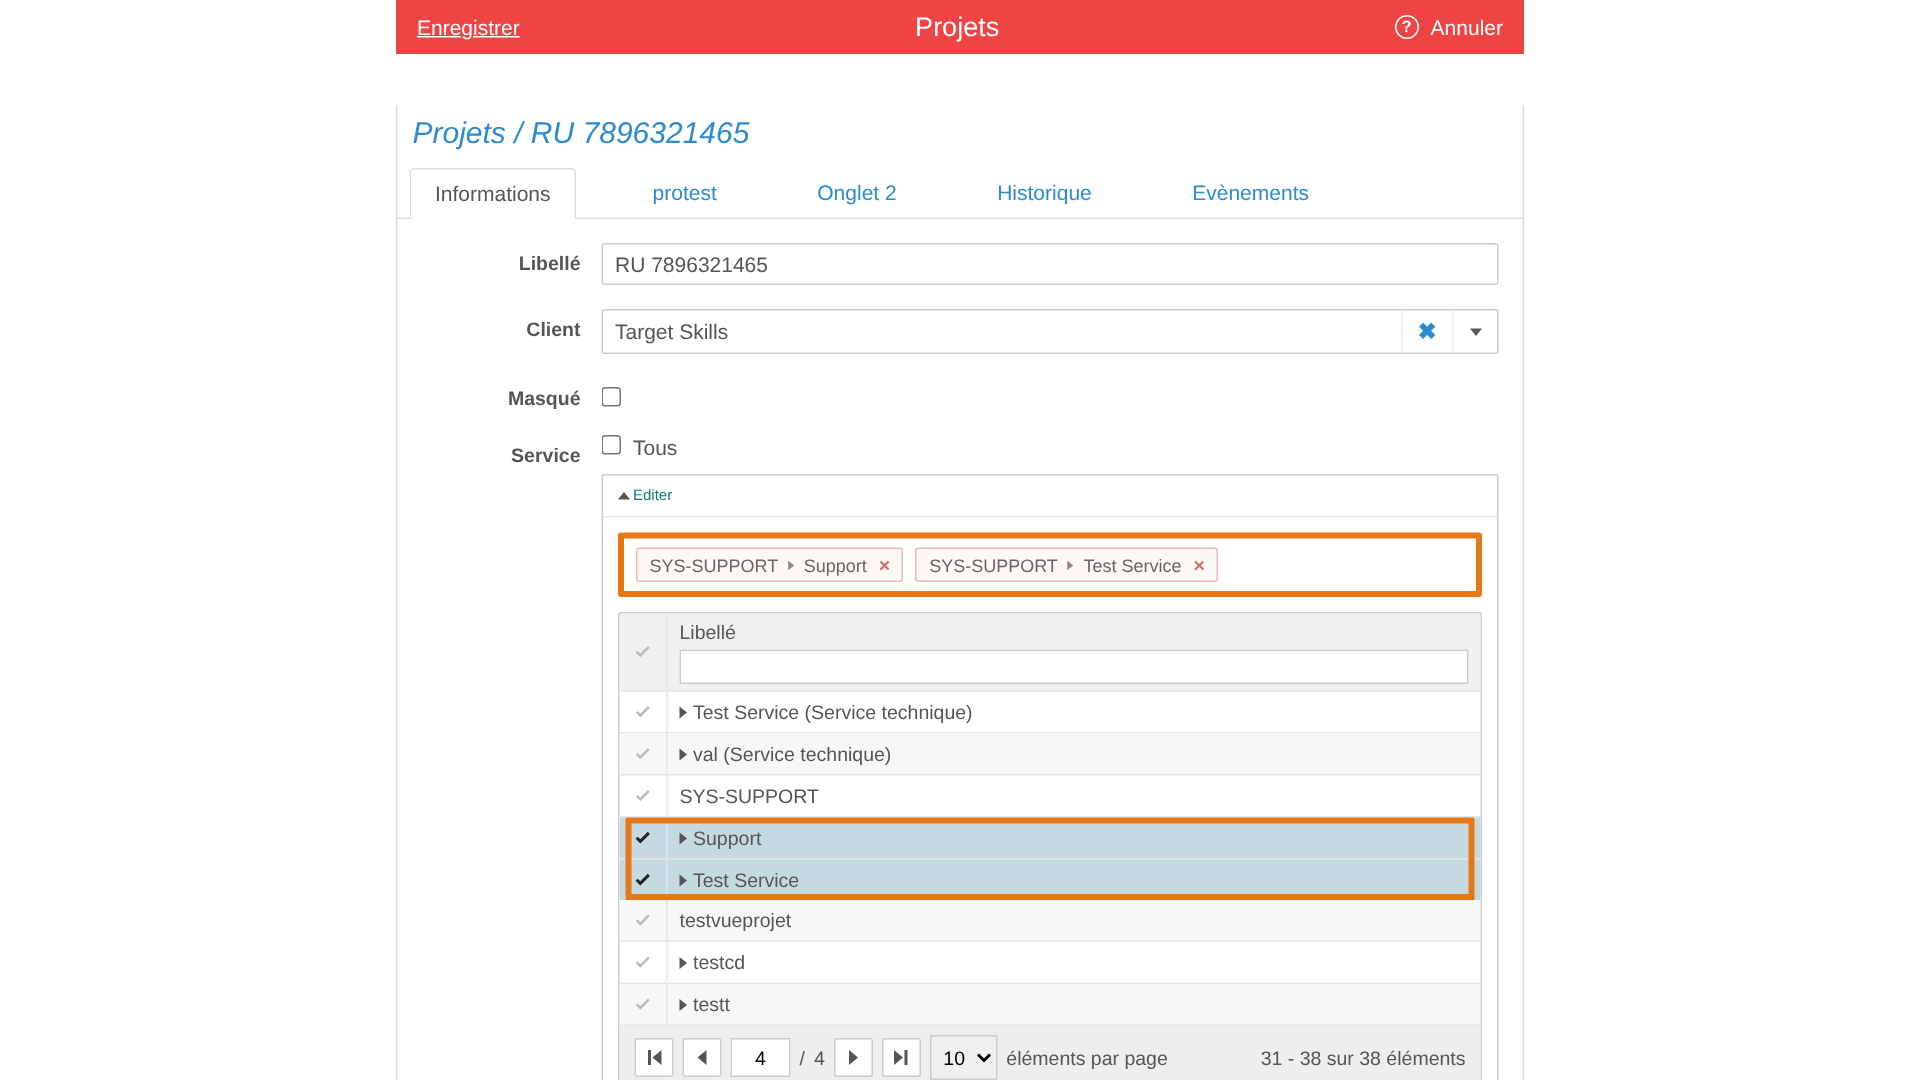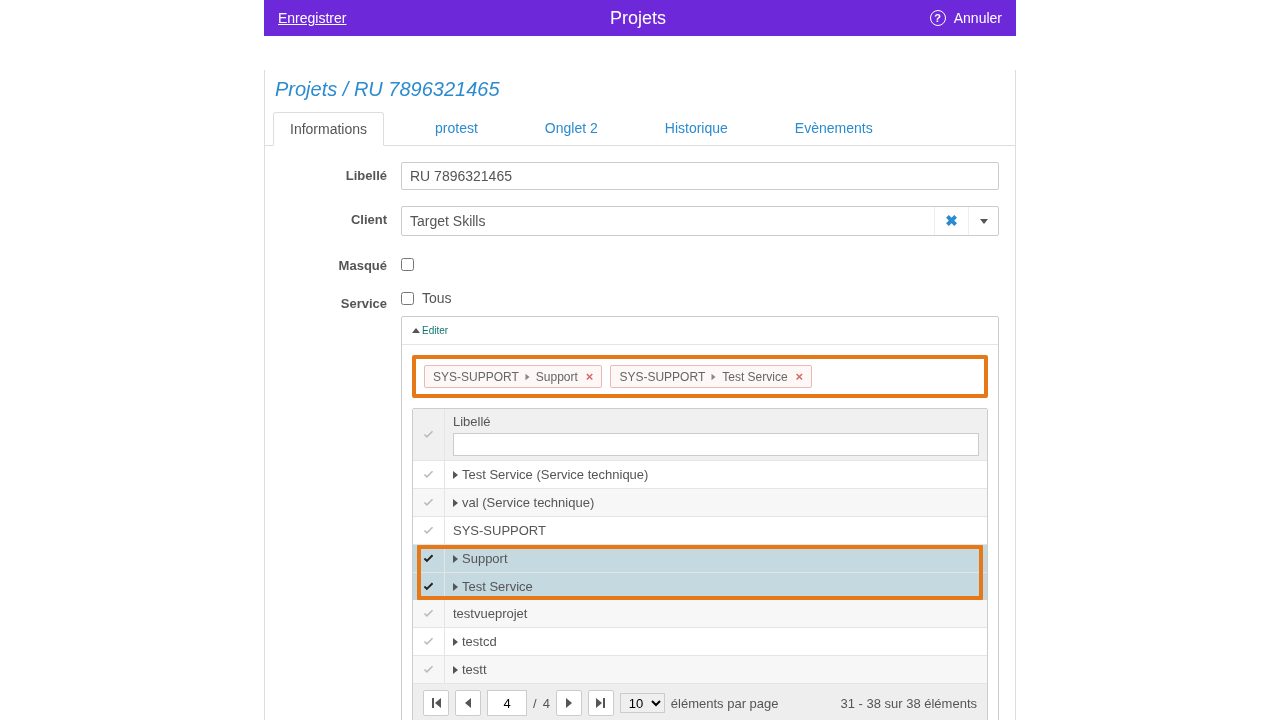--- a/index.html
+++ b/index.html
@@ -1,20 +1,20 @@
 <!DOCTYPE html>
 <html><head>
 <meta charset="utf-8">
 <style>
   * { box-sizing: border-box; margin: 0; padding: 0; }
   body { font-family: 'Helvetica Neue', Helvetica, Arial, sans-serif; font-size: 14px; color: #555; background: #fff; }
   .page { width: 752px; margin: 0 auto 40px; }
 
   
-  .header { display: flex; align-items: center; background: #6d28d9; color: #fff; height: 36px; padding: 0 14px; font-size: 14px; }
+  .header { display: flex; align-items: center; background: #ef4444; color: #fff; height: 36px; padding: 0 14px; font-size: 14px; }
   .header-left { flex: 0 0 auto; }
   .header-left a { color: #fff; text-decoration: underline; cursor: pointer; }
   .header-title { flex: 1; text-align: center; font-size: 18px; font-weight: 400; }
   .header-right { display: flex; align-items: center; gap: 8px; cursor: pointer; }
   .help-icon { display: inline-flex; width: 16px; height: 16px; border: 1.5px solid #fff; border-radius: 50%; align-items: center; justify-content: center; font-size: 11px; font-weight: 700; }
 
   
   .container { border: 1px solid #ddd; border-top: none; padding: 0 0 10px 0; background: #fff; }
   .breadcrumb { padding: 8px 10px 10px 10px; font-size: 20px; color: #2b8bcf; font-style: italic; margin-top: 34px; }
 
@@ -32,21 +32,21 @@
   .checkbox { width: 13px; height: 13px; }
 
   
   .combo { display: flex; border: 1px solid #ccc; border-radius: 2px; height: 30px; align-items: stretch; }
   .combo-text { flex: 1; padding: 4px 8px; display: flex; align-items: center; }
   .combo-clear { width: 34px; display: flex; align-items: center; justify-content: center; border-left: 1px solid #eee; color: #2b8bcf; font-weight: 700; font-size: 15px; cursor: pointer; }
   .combo-caret { width: 30px; display: flex; align-items: center; justify-content: center; border-left: 1px solid #eee; cursor: pointer; }
   .caret-down { width: 0; height: 0; border-left: 4px solid transparent; border-right: 4px solid transparent; border-top: 5px solid #555; }
 
   
-  .service-all { display: flex; align-items: center; gap: 8px; margin-bottom: 10px; }
+  .service-all { display: flex; align-items: flex-start; gap: 8px; margin-bottom: 10px; }
 
   .panel { border: 1px solid #ccc; border-radius: 2px; }
   .panel-header { padding: 8px 10px; border-bottom: 1px solid #e5e5e5; display: flex; align-items: center; gap: 2px; font-size: 10px; color: #0f766e; cursor: pointer; }
   .caret-up { width: 0; height: 0; border-left: 4px solid transparent; border-right: 4px solid transparent; border-bottom: 5px solid #555; }
   .caret-right { width: 0; height: 0; border-top: 4px solid transparent; border-bottom: 4px solid transparent; border-left: 5px solid #555; display: inline-block; }
 
   .panel-body { padding: 10px; }
 
   
   .tags-highlight { border: 4px solid #e77817; padding: 6px 8px; display: flex; gap: 8px; flex-wrap: wrap; margin-bottom: 10px; border-radius: 2px; }
@@ -76,21 +76,21 @@
   .sel-highlight::before {
     content: ""; position: absolute; left: 4px; right: 4px; top: 0; bottom: 0;
     border: 4px solid #e77817; pointer-events: none; z-index: 5;
     border-radius: 1px;
   }
 
   
   .pager { display: flex; align-items: center; background: #eee; padding: 6px 10px; gap: 6px; font-size: 13px; color: #555; }
   .pager-btn { width: 26px; height: 26px; border: 1px solid #ccc; background: #fff; display: flex; align-items: center; justify-content: center; cursor: pointer; border-radius: 2px; }
   .pager-input { width: 40px; height: 26px; border: 1px solid #ccc; text-align: center; font-size: 13px; }
-  .pager-select { height: 20px; border: 1px solid #ccc; font-size: 13px; padding: 0 4px; }
+  .pager-select { height: 30px; border: 1px solid #ccc; font-size: 13px; padding: 0 4px; }
   .pager-text { flex: 1; text-align: right; }
 
   .check-svg { width: 13px; height: 13px; }
 
   
   .tri { width: 0; height: 0; }
   .tri-first { display: flex; align-items: center; gap: 1px; }
   .tri-first .bar { width: 2px; height: 10px; background: #555; }
   .tri-first .t { border-top: 5px solid transparent; border-bottom: 5px solid transparent; border-right: 6px solid #555; }
   .tri-prev { border-top: 5px solid transparent; border-bottom: 5px solid transparent; border-right: 6px solid #555; }

